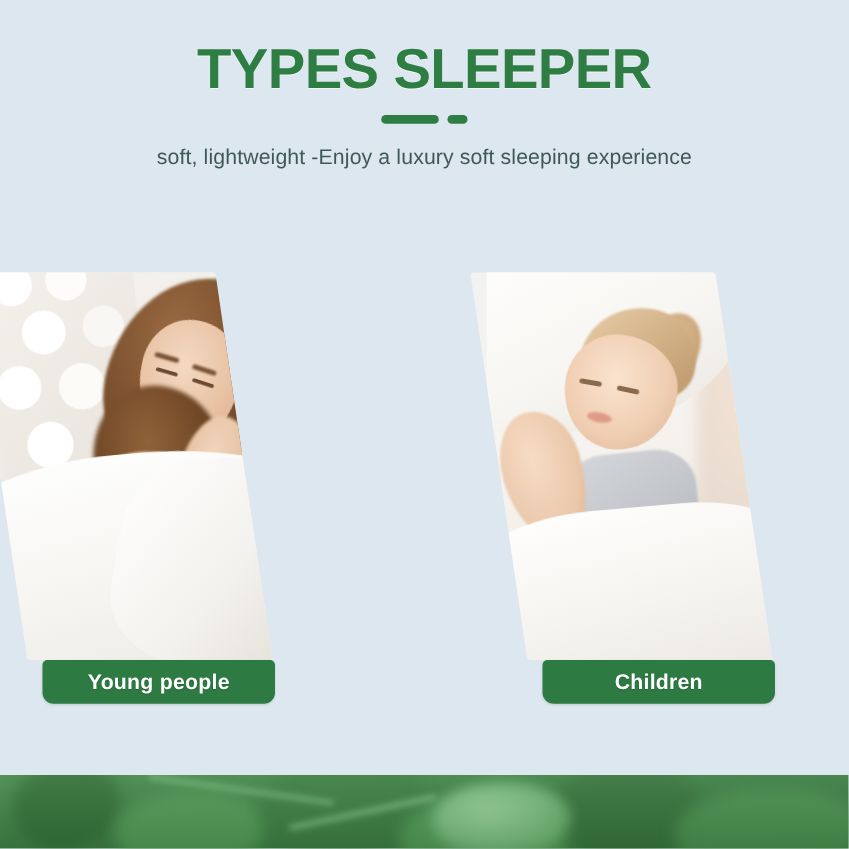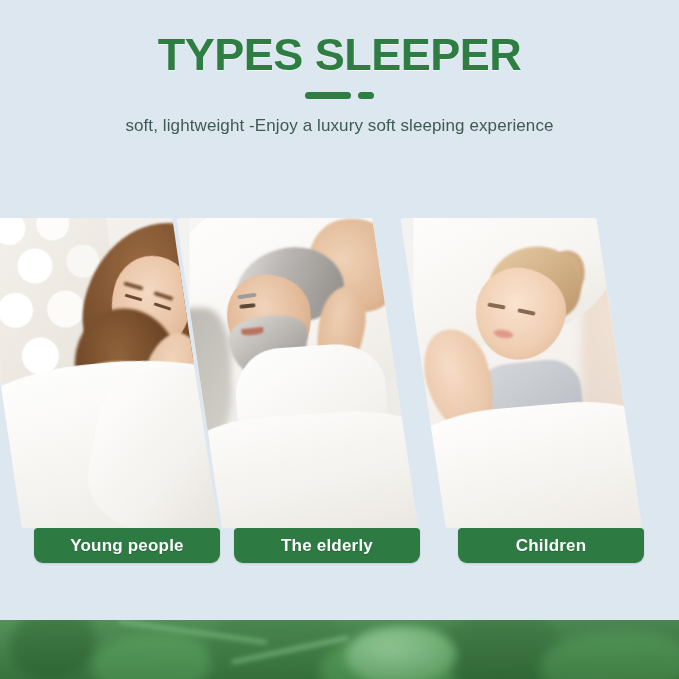--- a/index.html
+++ b/index.html
@@ -84,21 +84,21 @@
     height: 345px;
   }
   .card {
     position: absolute;
     top: 0;
     width: 196px;
     height: 345px;
   }
   .card-1 { left: 22px; }
   .card-2 { left: 222px; }
-  .card-3 { left: 446px; }
+  .card-3 { left: 422px; }
 
   
   .photo-frame {
     position: absolute;
     top: 0; left: 0;
     width: 196px;
     height: 310px;
     overflow: hidden;
     transform: skewX(8.4deg);
     transform-origin: bottom left;
@@ -580,43 +580,20 @@
             <div class="duvet"></div>
             <div class="duvet-fold"></div>
           </div>
         </div>
       </div>
       <div class="label-bar">
         <span class="label-text">Young people</span>
       </div>
     </div>
 
-    <div class="card card-2">
-      <div class="photo-frame">
-        <div class="photo-inner">
-          <div class="scene s2">
-            <div class="pillow-bg"></div>
-            <div class="dark-edge"></div>
-            <div class="arm-up"></div>
-            <div class="hair"></div>
-            <div class="face"></div>
-            <div class="brow"></div>
-            <div class="eye"></div>
-            <div class="beard"></div>
-            <div class="smile"></div>
-            <div class="forearm"></div>
-            <div class="shirt"></div>
-            <div class="duvet"></div>
-          </div>
-        </div>
-      </div>
-      <div class="label-bar">
-        <span class="label-text">The elderly</span>
-      </div>
-    </div>
 
     <div class="card card-3">
       <div class="photo-frame">
         <div class="photo-inner">
           <div class="scene s3">
             <div class="bg-warm"></div>
             <div class="blanket-top"></div>
             <div class="ponytail"></div>
             <div class="tie"></div>
             <div class="hair"></div>

